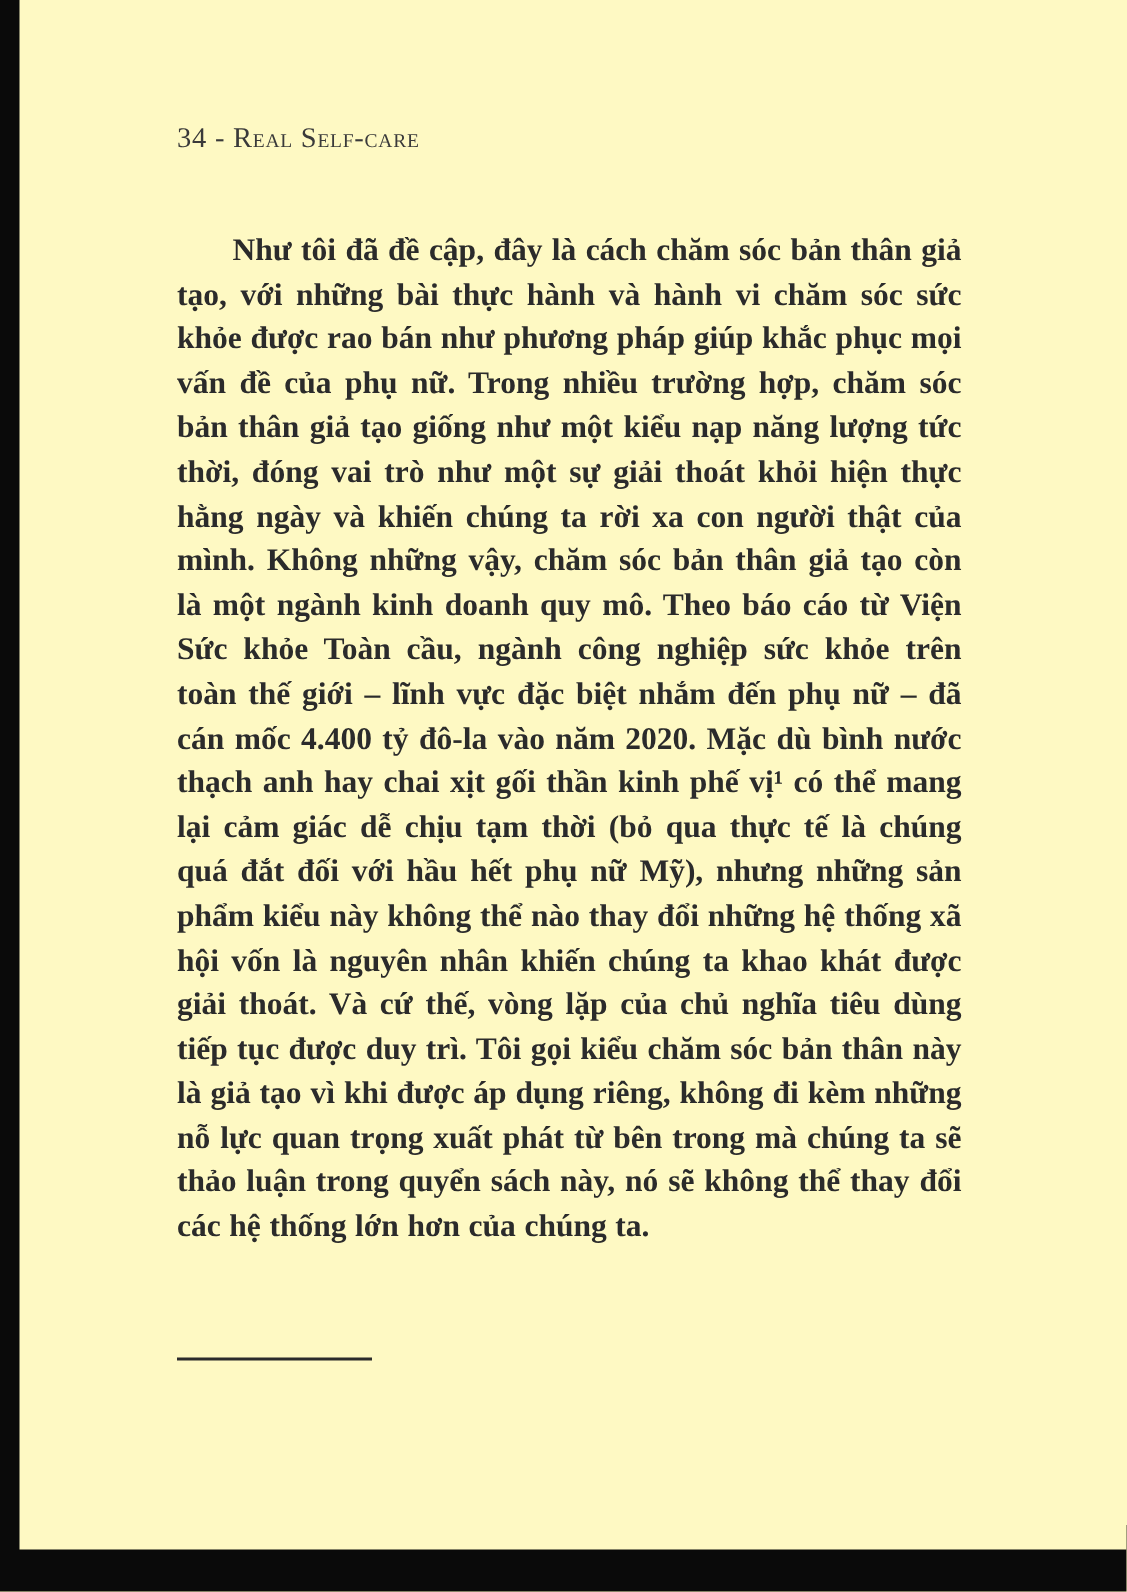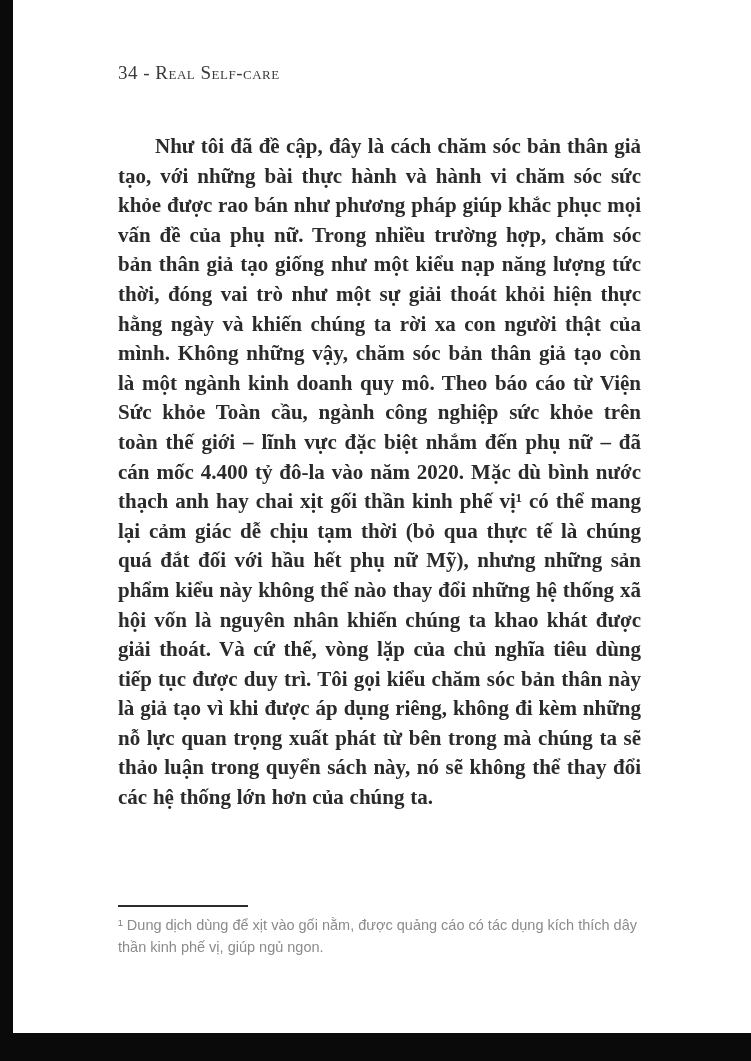--- a/index.html
+++ b/index.html
@@ -13,23 +13,23 @@
     background: #0a0a0a; 
     font-family: "Liberation Serif", "DejaVu Serif", serif;
     overflow: hidden;
   }
   .book-page {
     position: absolute;
     left: 13px;
     top: 0;
     width: 738px;
     height: 1033px;
-    background: #ffffff;
+    background: #fef9c3;
     box-sizing: border-box;
-    padding: 62px 110px 0 105px;
+    padding: 82px 110px 0 105px;
   }
   .page-header {
     font-size: 19px;
     color: #3a3a3a;
     letter-spacing: 0.5px;
     white-space: nowrap;
   }
   .page-header .book-title {
     font-variant: small-caps;
   }
@@ -69,16 +69,15 @@
 <div class="book-page">
 
   <div class="page-header">
     <span>34</span><span> - </span><span class="book-title">Real Self-care</span>
   </div>
 
   <p class="body-paragraph">Như tôi đã đề cập, đây là cách chăm sóc bản thân giả tạo, với những bài thực hành và hành vi chăm sóc sức khỏe được rao bán như phương pháp giúp khắc phục mọi vấn đề của phụ nữ. Trong nhiều trường hợp, chăm sóc bản thân giả tạo giống như một kiểu nạp năng lượng tức thời, đóng vai trò như một sự giải thoát khỏi hiện thực hằng ngày và khiến chúng ta rời xa con người thật của mình. Không những vậy, chăm sóc bản thân giả tạo còn là một ngành kinh doanh quy mô. Theo báo cáo từ Viện Sức khỏe Toàn cầu, ngành công nghiệp sức khỏe trên toàn thế giới – lĩnh vực đặc biệt nhắm đến phụ nữ – đã cán mốc 4.400 tỷ đô-la vào năm 2020. Mặc dù bình nước thạch anh hay chai xịt gối thần kinh phế vị¹ có thể mang lại cảm giác dễ chịu tạm thời (bỏ qua thực tế là chúng quá đắt đối với hầu hết phụ nữ Mỹ), nhưng những sản phẩm kiểu này không thể nào thay đổi những hệ thống xã hội vốn là nguyên nhân khiến chúng ta khao khát được giải thoát. Và cứ thế, vòng lặp của chủ nghĩa tiêu dùng tiếp tục được duy trì. Tôi gọi kiểu chăm sóc bản thân này là giả tạo vì khi được áp dụng riêng, không đi kèm những nỗ lực quan trọng xuất phát từ bên trong mà chúng ta sẽ thảo luận trong quyển sách này, nó sẽ không thể thay đổi các hệ thống lớn hơn của chúng ta.</p>
 
   <div class="footnote-block">
     <div class="footnote-separator"></div>
-    <div class="footnote-text">¹ Dung dịch dùng để xịt vào gối nằm, được quảng cáo có tác dụng kích thích dây thần kinh phế vị, giúp ngủ ngon.</div>
   </div>
 
 </div>
 
 </body></html>

